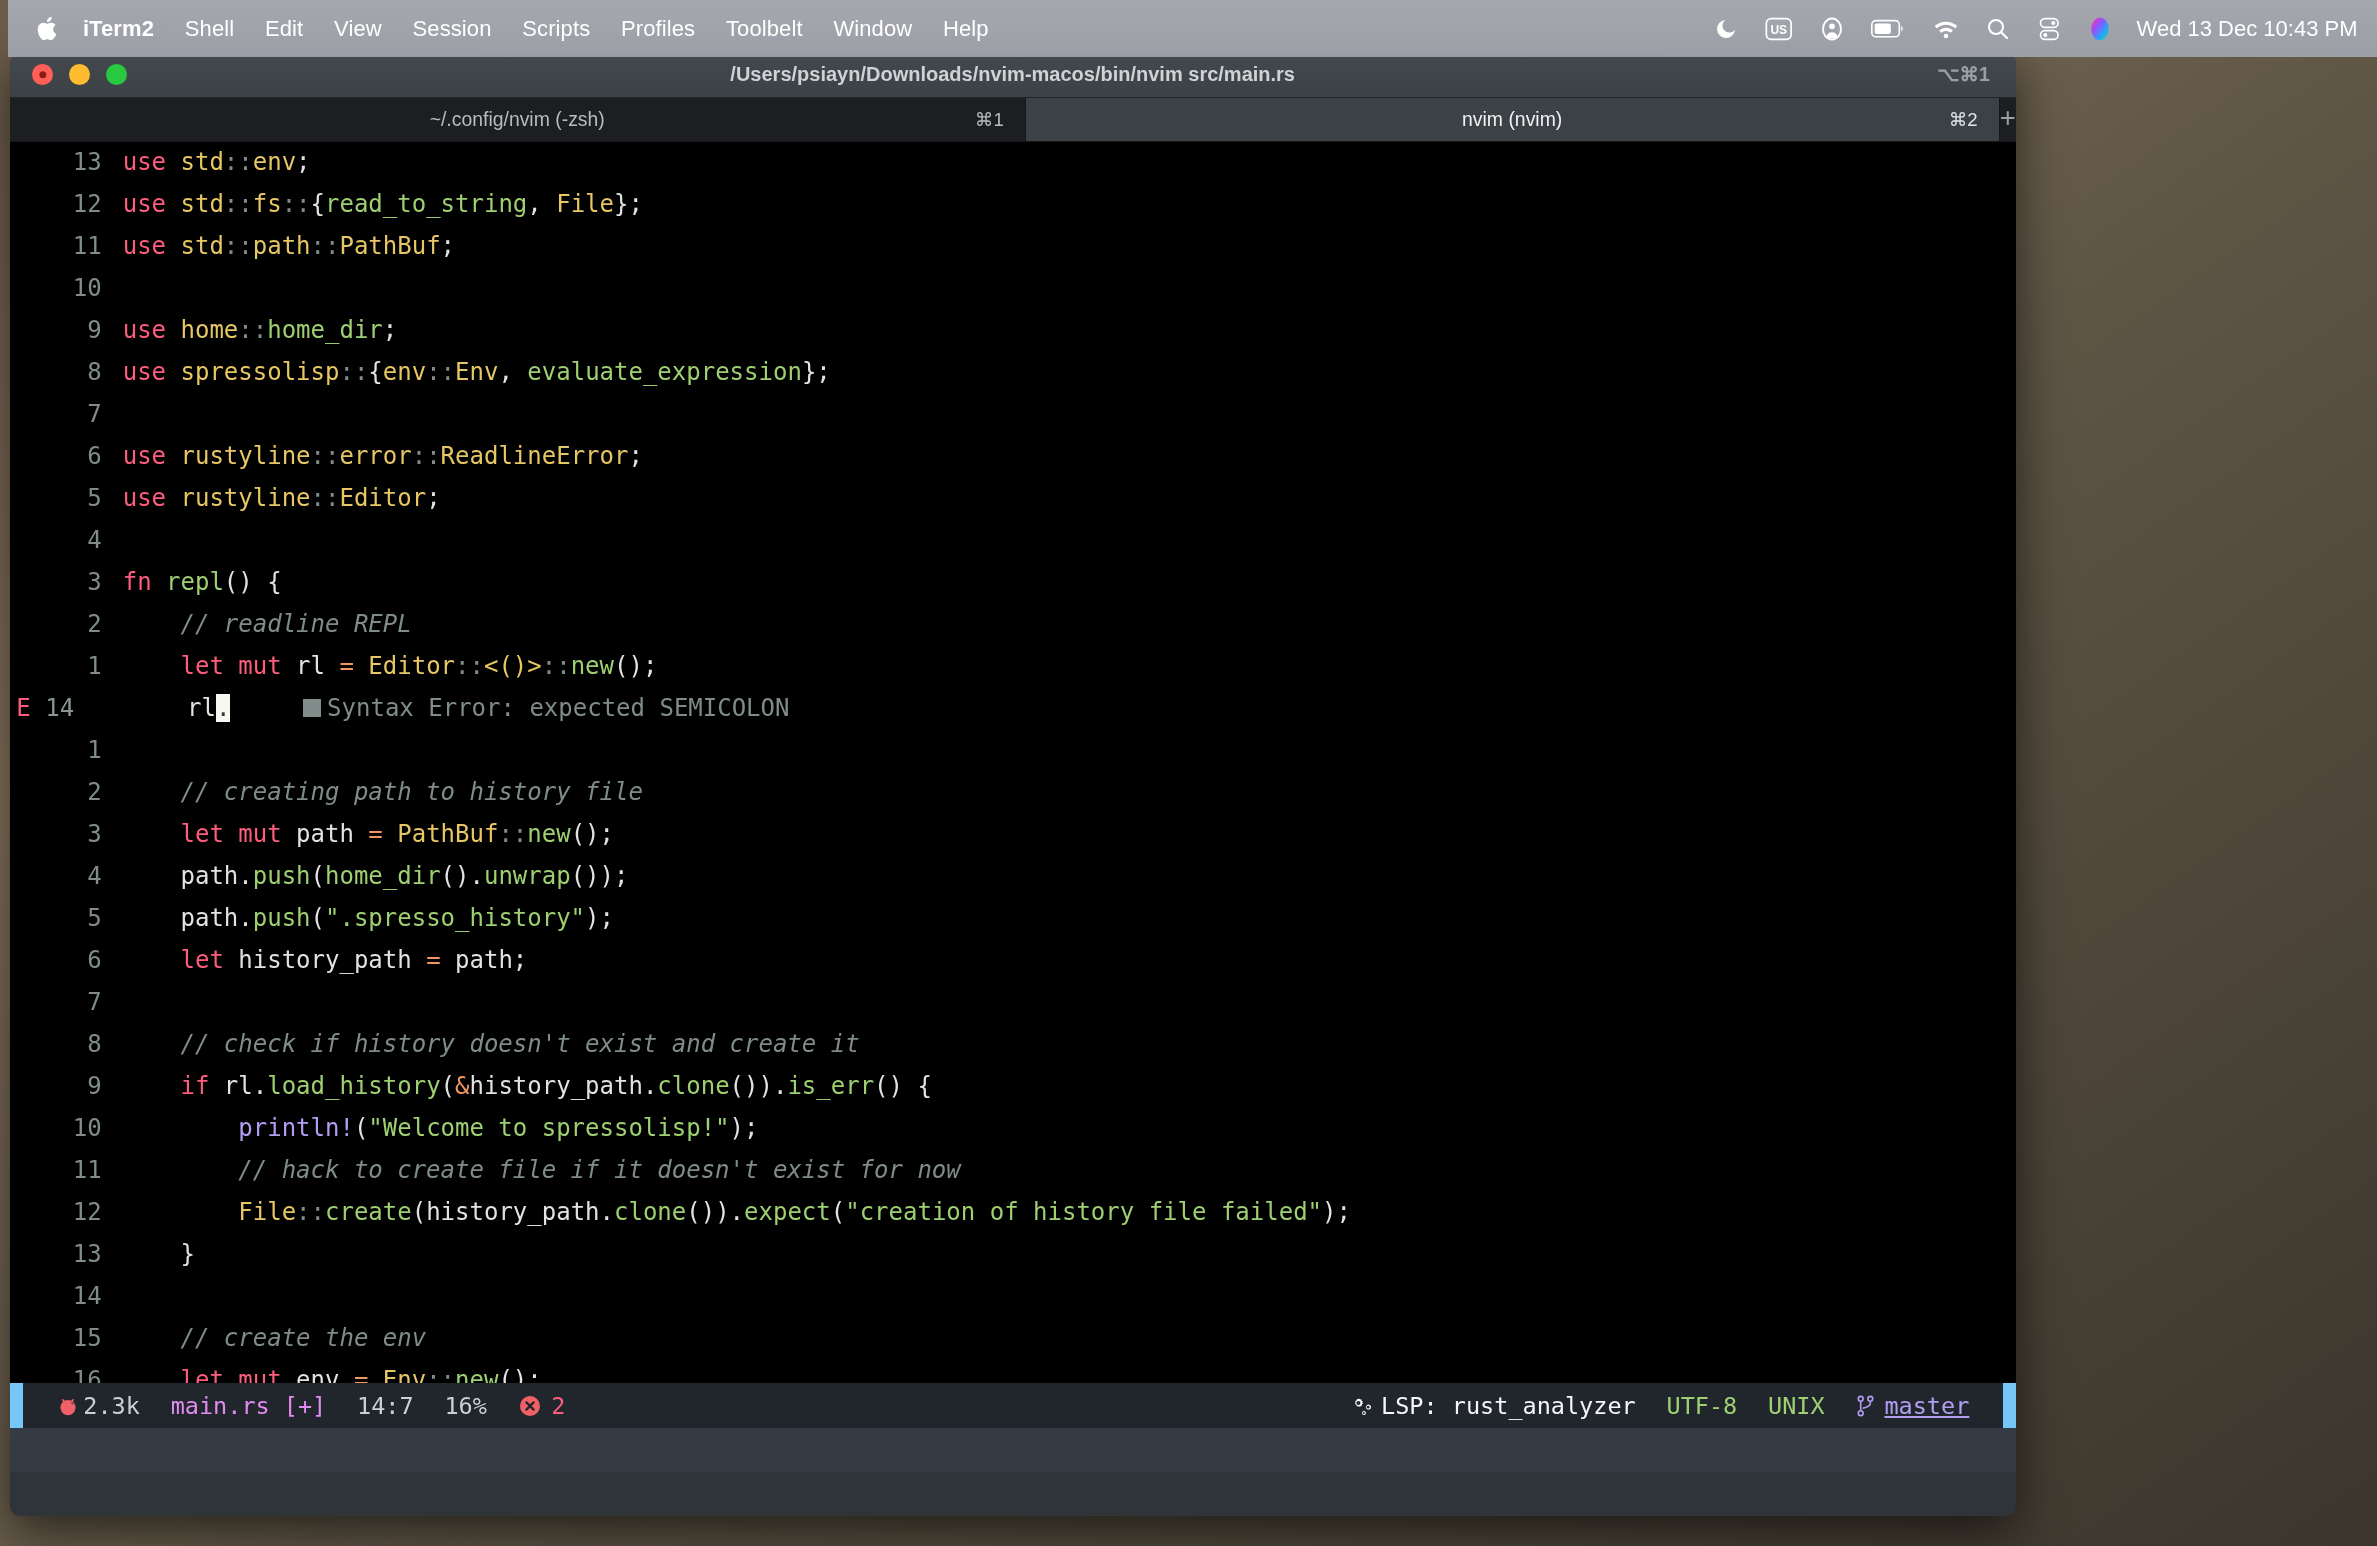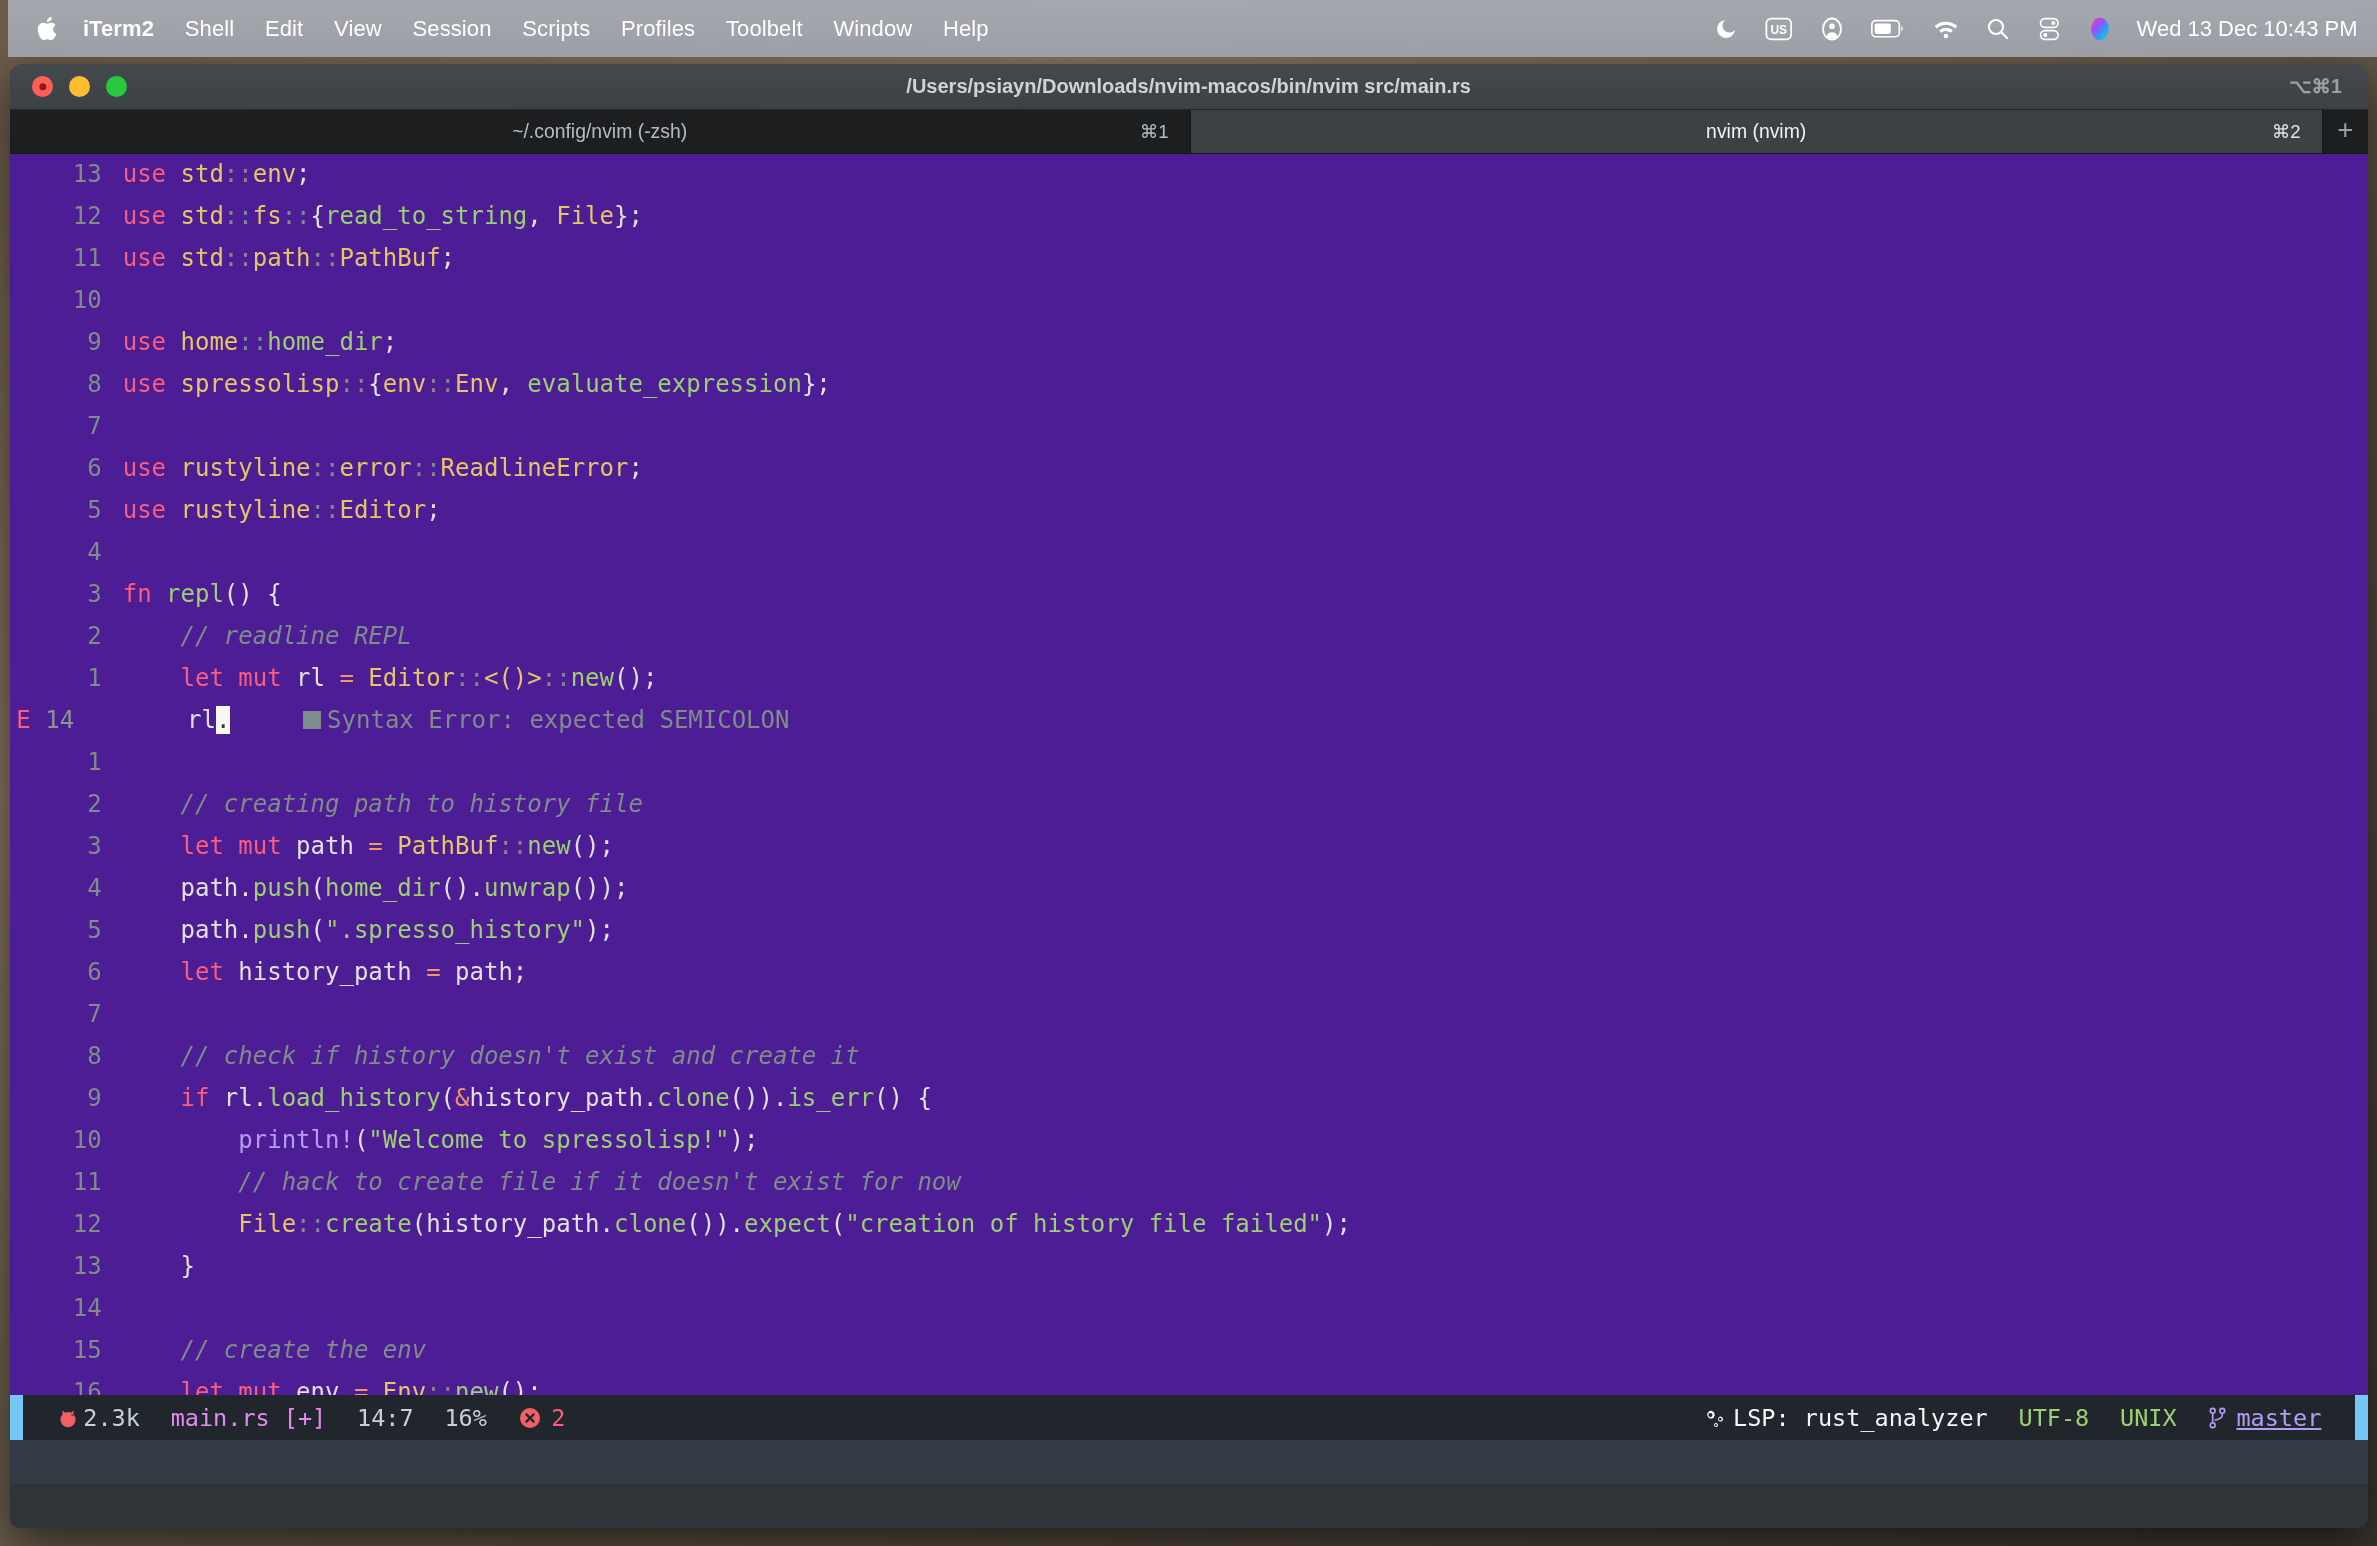--- a/index.html
+++ b/index.html
@@ -62,22 +62,22 @@
     font-size: 22px;
     padding-left: 11.3px;
     padding-right: 6.5px;
     white-space: nowrap;
   }
 
   
   #iterm-window {
     position: absolute;
     left: 9.7px;
-    top: 64px;
-    width: 2358px;
+    top: 52px;
+    width: 2006px;
     height: 1464px;
     background: #2f3439;
     border-radius: 13px 13px 9.7px 9.7px;
     box-shadow: 0 14.6px 49px rgba(0,0,0,0.62);
     overflow: hidden;
     z-index: 20;
   }
   #titlebar {
     position: relative;
     height: 45px;
@@ -161,21 +161,21 @@
     color: #9aa0a5;
     font-size: 27.5px;
     line-height: 1;
     padding-bottom: 3.2px;
   }
 
   
   #editor {
     position: relative;
     height: 1330px;
-    background: #4c1d95;
+    background: #000000;
     overflow: hidden;
     font-family: "DejaVu Sans Mono", "Liberation Mono", monospace;
   }
   #code-area {
     position: relative;
     padding-top: 5.7px;
   }
   .line {
     display: flex;
     align-items: baseline;

